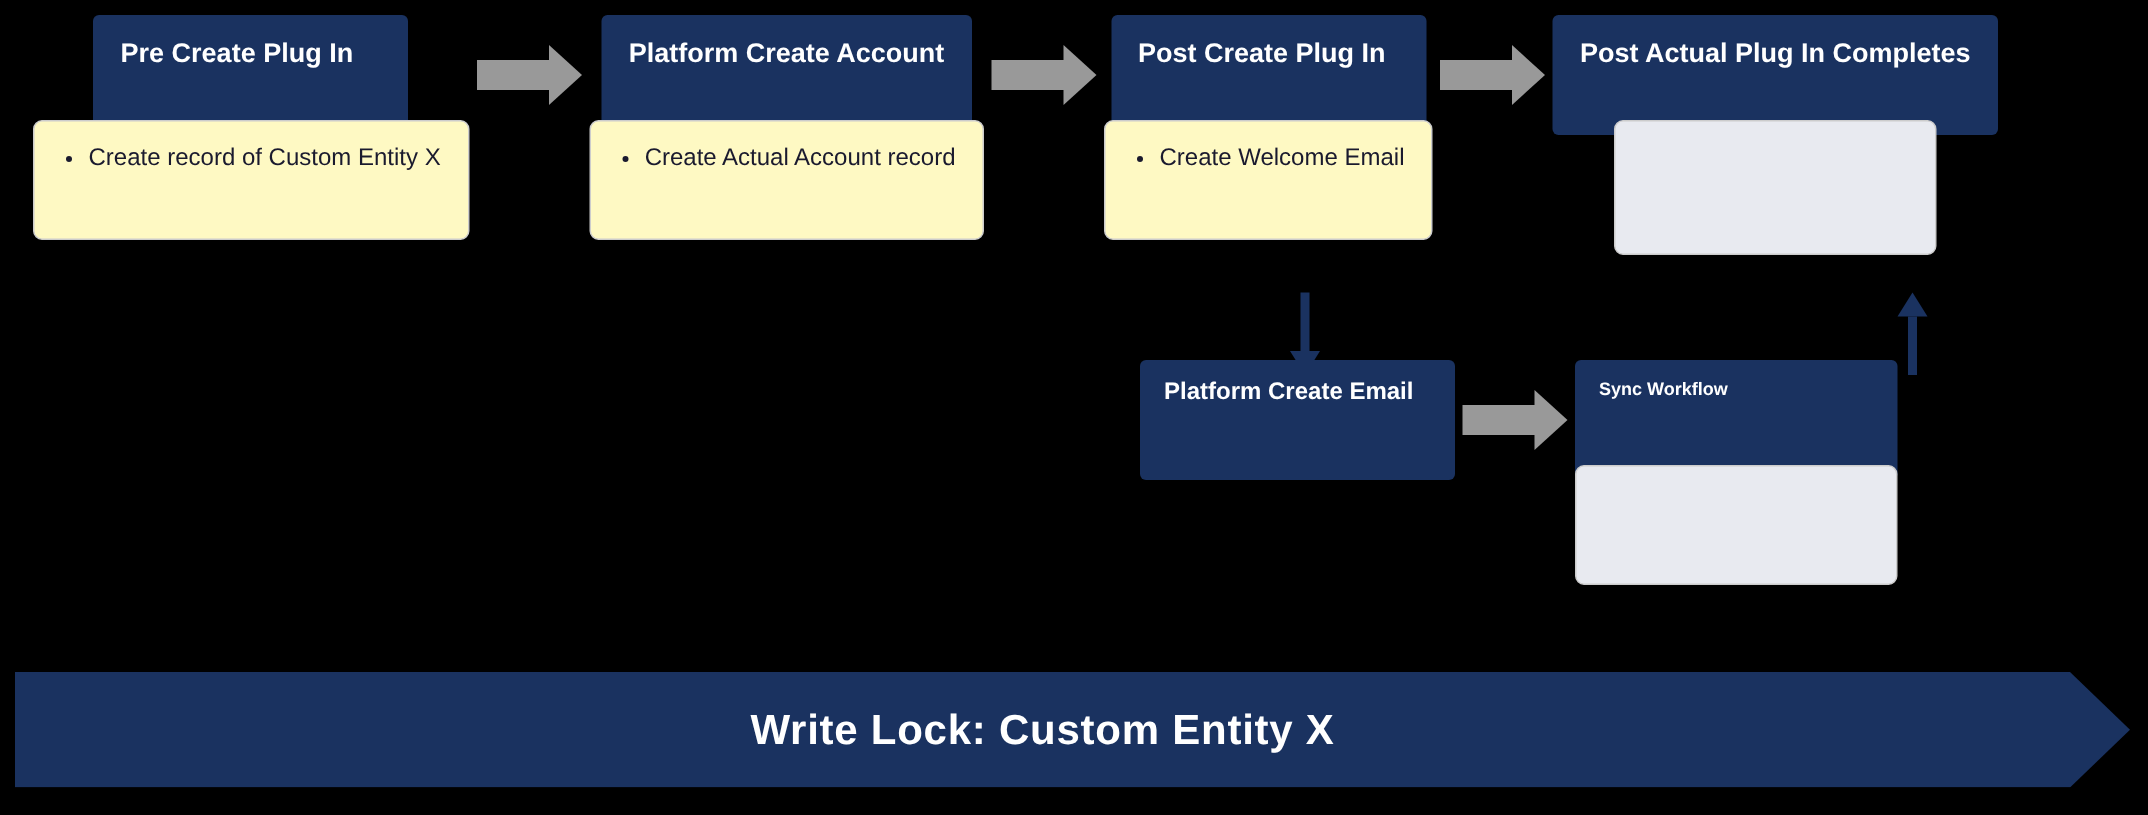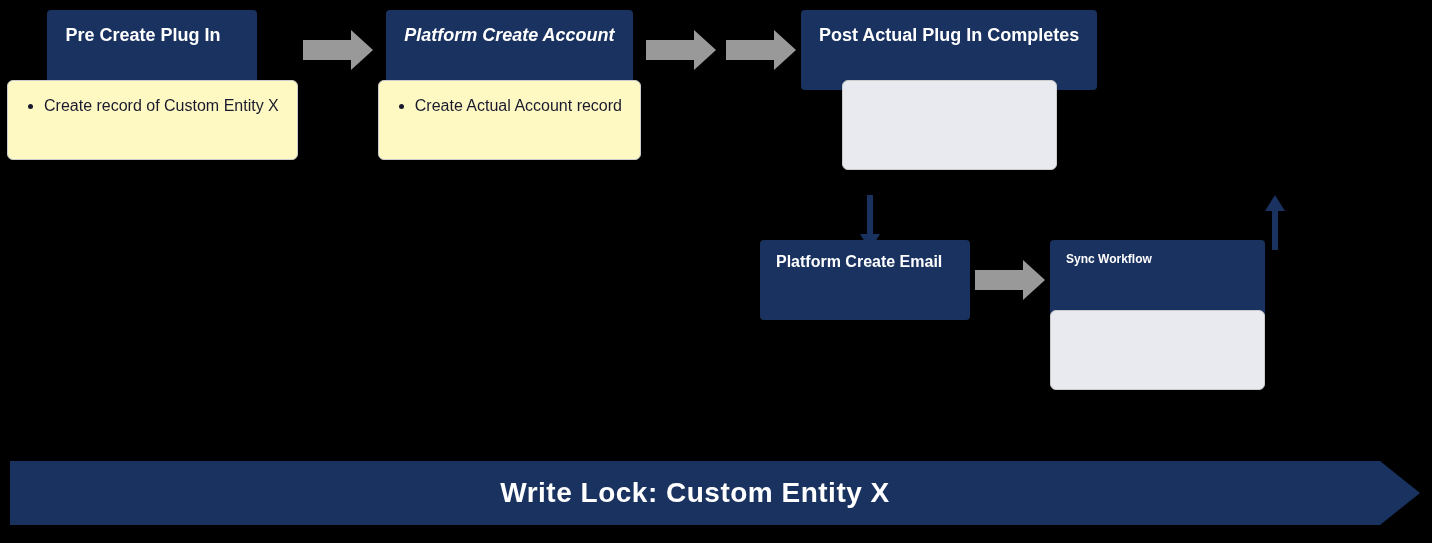--- a/index.html
+++ b/index.html
@@ -16,21 +16,21 @@
       position: absolute;
       top: 0; left: 0;
       width: 1432px;
       height: 543px;
     }
 
     
     .top-row {
       position: absolute;
       top: 10px;
-      left: 7px;
+      left: 22px;
       display: flex;
       align-items: flex-start;
       gap: 0;
     }
 
     .flow-item {
       display: flex;
       flex-direction: column;
       align-items: center;
     }
@@ -161,39 +161,39 @@
       height: 40px;
       background: #1a3260;
     }
 
     
     .write-lock {
       position: absolute;
       bottom: 18px;
       left: 10px;
       width: 1410px;
-      height: 64px;
+      height: 77px;
       background: #1a3260;
       display: flex;
       align-items: center;
       justify-content: center;
       clip-path: polygon(0 0, calc(100% - 40px) 0, 100% 50%, calc(100% - 40px) 100%, 0 100%);
     }
 
     .write-lock-text {
       color: #fff;
       font-size: 28px;
       font-weight: 600;
       letter-spacing: 0.5px;
       padding-right: 40px;
     }
 
     
     .box-pre { min-width: 210px; }
-    .box-platform-account { min-width: 220px; font-style: italic; }
+    .box-platform-account { min-width: 220px; }
     .box-post-create { min-width: 210px; }
     .box-post-completes { min-width: 215px; }
 
     .white-box-pre { min-width: 210px; }
     .white-box-account { min-width: 220px; }
     .white-box-post { min-width: 210px; }
     .white-box-completes { min-width: 215px; background: #e8eaf0; min-height: 90px; }
 
     .blue-box-email { min-width: 210px; font-size: 16px; padding: 12px 16px; }
     .white-box-email { min-width: 210px; }
@@ -231,20 +231,30 @@
         <ul>
           <li>Create Actual Account record</li>
         </ul>
       </div>
     </div>
 
     <div class="arrow-h">
       <div class="gray-arrow"></div>
     </div>
 
+    <div class="flow-item">
+      <div class="blue-box box-post-create">
+        <span>Post Create Plug In</span>
+      </div>
+      <div class="white-box white-box-post">
+        <ul>
+          <li>Create Welcome Email</li>
+        </ul>
+      </div>
+    </div>
 
     <div class="arrow-h">
       <div class="gray-arrow"></div>
     </div>
 
     <div class="flow-item">
       <div class="blue-box box-post-completes">
         <span>Post Actual Plug In Completes</span>
       </div>
       <div class="white-box white-box-completes"></div>

